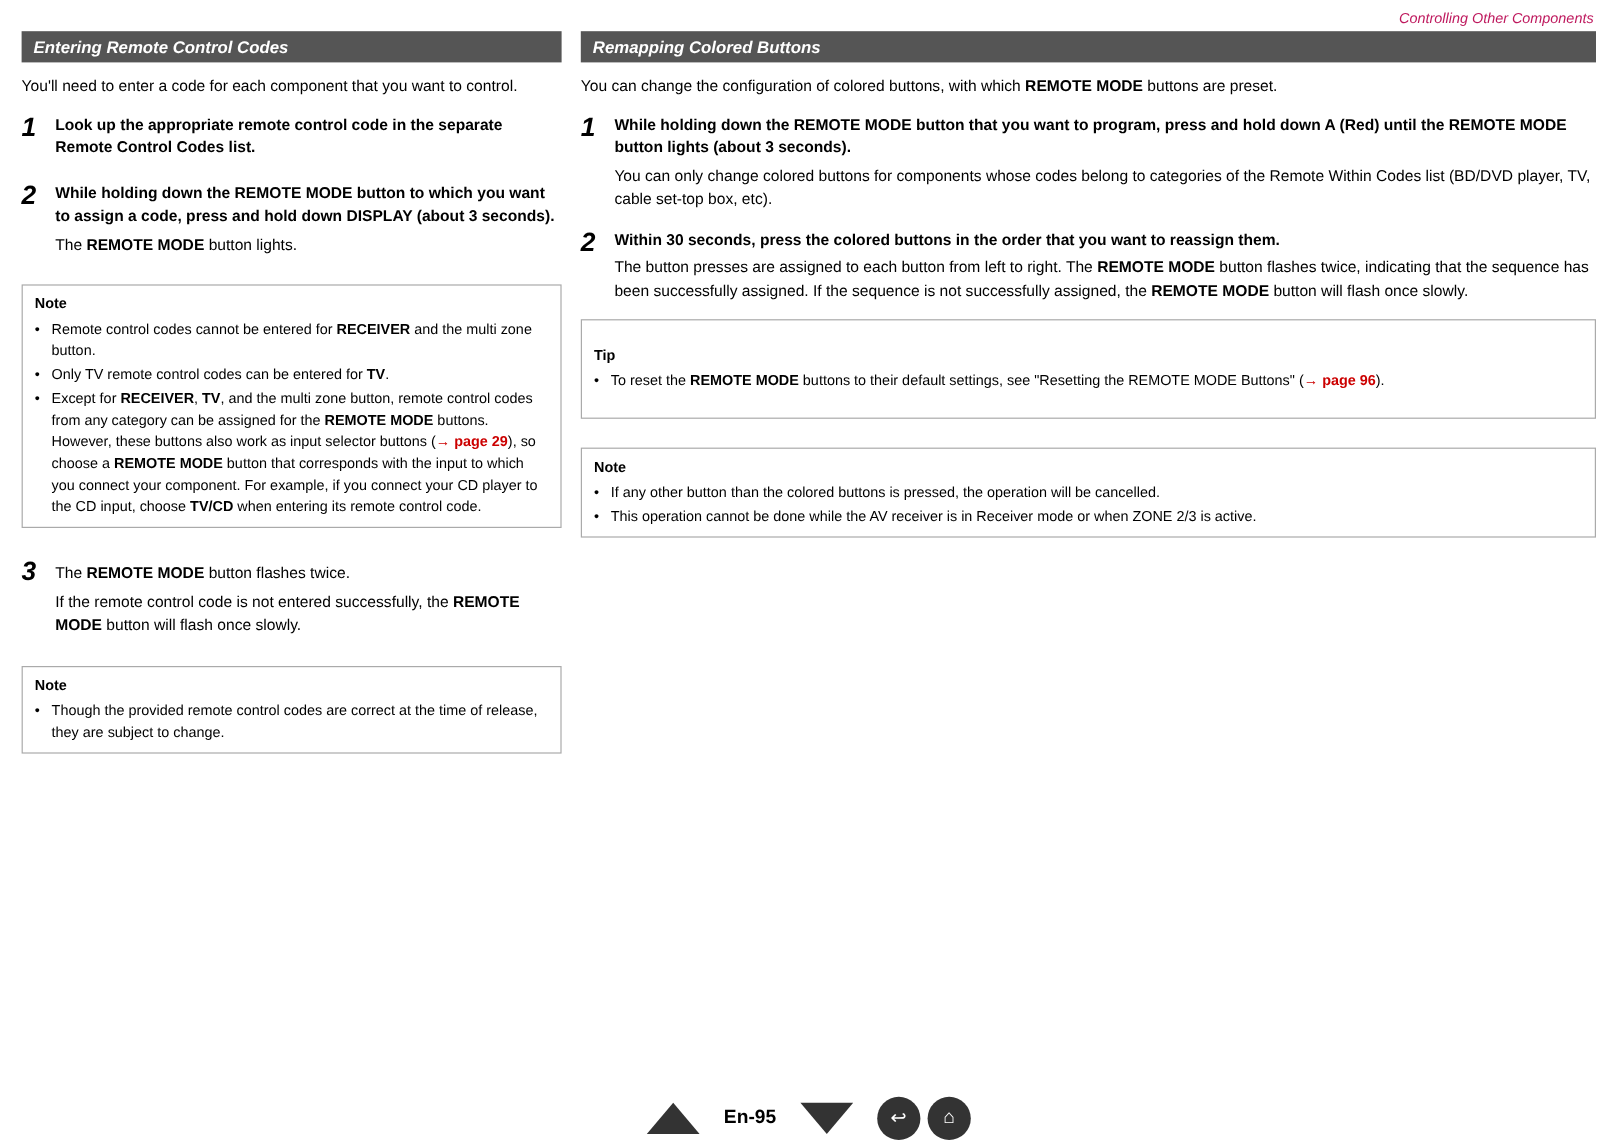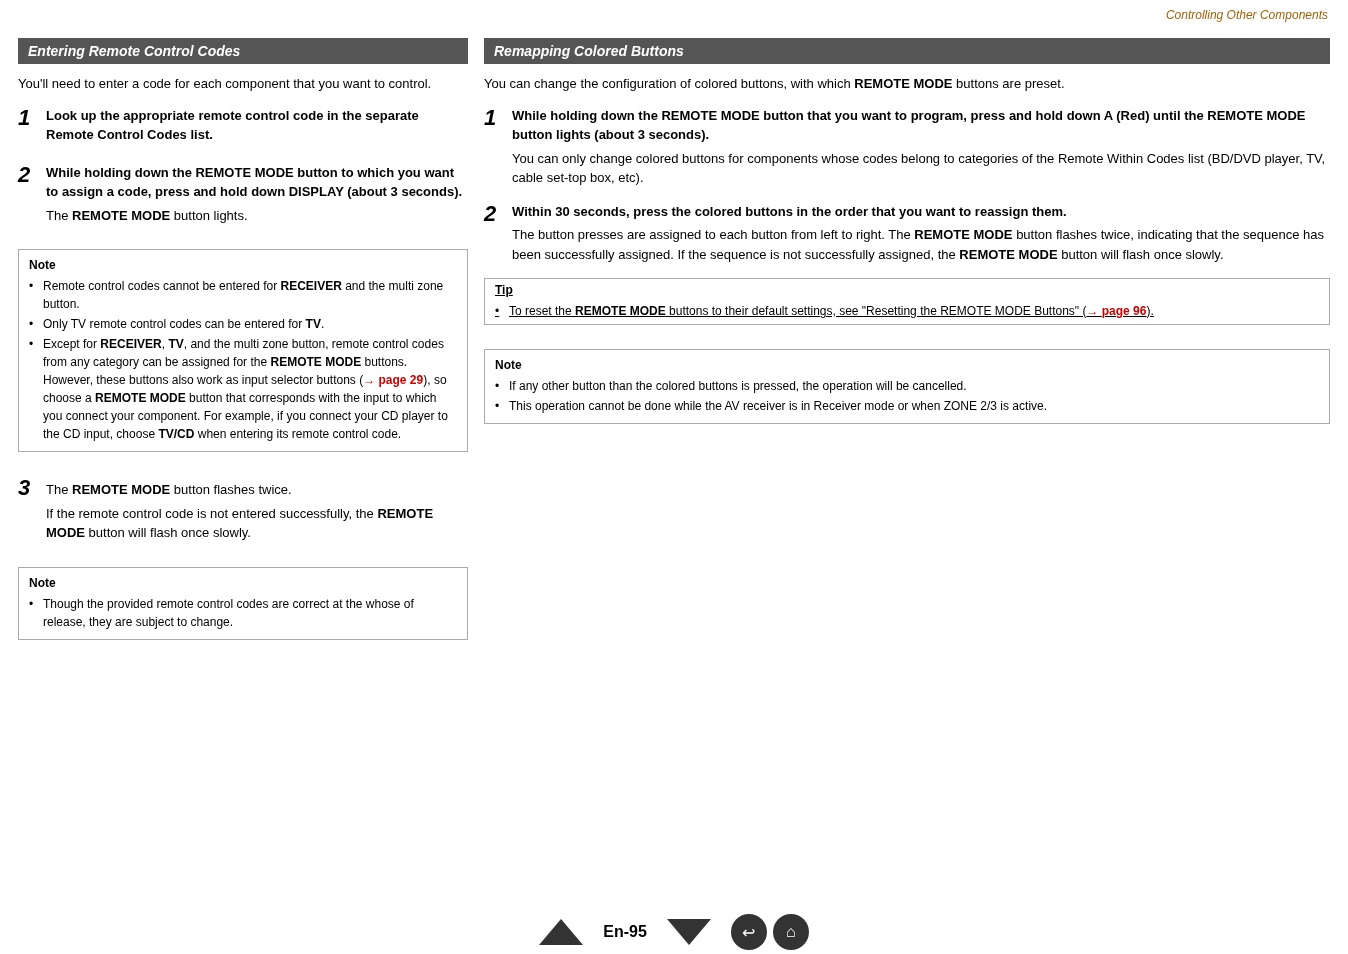--- a/index.html
+++ b/index.html
@@ -8,24 +8,24 @@
       font-size: 13px;
       background: #fff;
       color: #000;
       width: 1348px;
       min-height: 954px;
       position: relative;
     }
 
     .page-header {
       text-align: right;
-      padding: 8px 20px 16px 0;
+      padding: 8px 20px 4px 0;
       font-style: italic;
       font-size: 12px;
-      color: #a16207;
+      color: #be185d;
     }
 
     .main-content {
       display: flex;
       flex-direction: row;
       padding: 0 18px 10px 18px;
       gap: 16px;
     }
 
     .left-column {
@@ -94,25 +94,24 @@
     }
 
     .note-label {
       font-weight: bold;
       font-size: 12px;
       margin-bottom: 3px;
     }
 
     .tip-box {
       border: 1px solid #aaa;
-      padding: 2px 10px;
+      padding: 20px 10px;
       margin: 10px 0;
       font-size: 12px;
       line-height: 1.5;
-      text-decoration: underline;
     }
 
     .tip-label {
       font-weight: bold;
       font-size: 12px;
       margin-bottom: 3px;
     }
 
     .note-item {
       display: flex;
@@ -247,21 +246,21 @@
       <div class="step-content">
         <div class="step-body">The <strong>REMOTE MODE</strong> button flashes twice.</div>
         <div class="step-body">If the remote control code is not entered successfully, the <strong>REMOTE MODE</strong> button will flash once slowly.</div>
       </div>
     </div>
 
     <div class="note-box">
       <div class="note-label">Note</div>
       <div class="note-item">
         <span class="note-bullet">•</span>
-        <span>Though the provided remote control codes are correct at the whose of release, they are subject to change.</span>
+        <span>Though the provided remote control codes are correct at the time of release, they are subject to change.</span>
       </div>
     </div>
   </div>
 
   <div class="right-column">
     <div class="section-header">
       <span>Remapping Colored Buttons</span>
     </div>
 
     <p class="section-intro">You can change the configuration of colored buttons, with which <strong>REMOTE MODE</strong> buttons are preset.</p>

